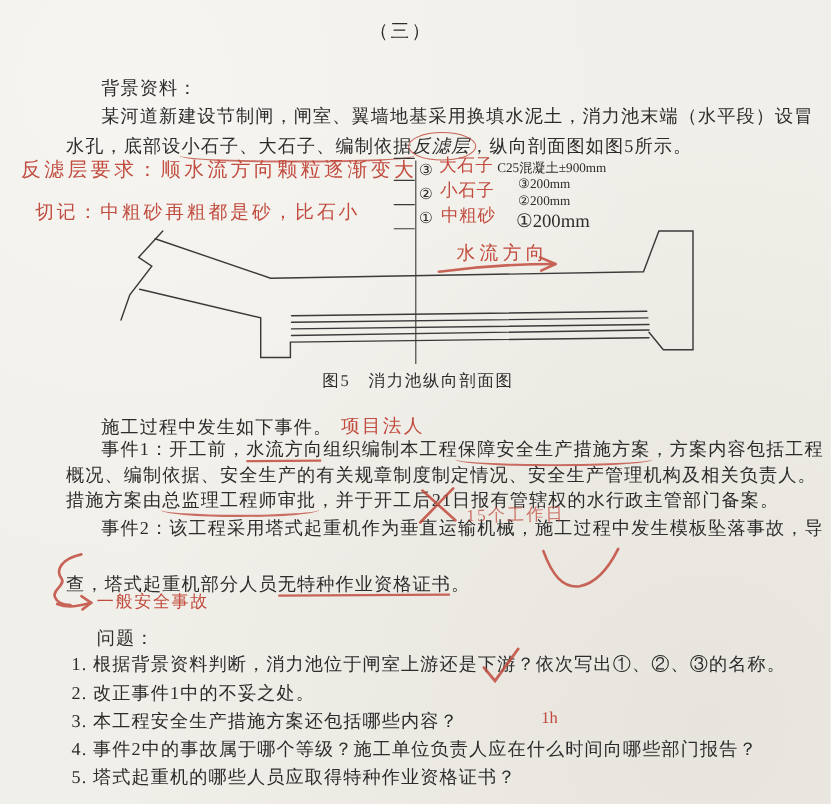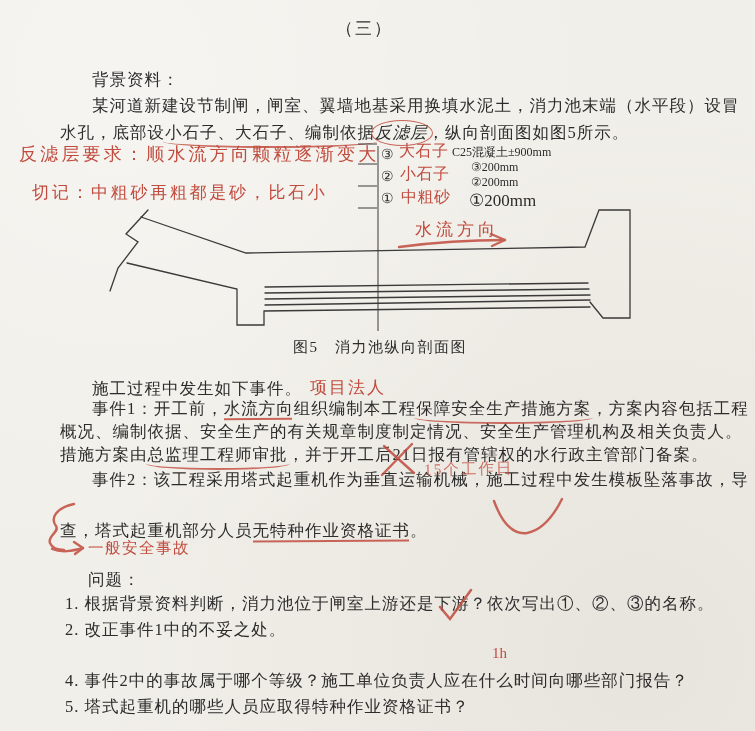--- a/index.html
+++ b/index.html
@@ -84,20 +84,21 @@
   <div class="line" style="left:60px;top:445px"><span>措施方案由</span><span class="ul-arc">总监理工程师审批</span><span>，并于开工后</span><span>21</span><span>日报有管辖权的水行政主管部门备案。</span></div>
   <div class="red" style="left:424px;top:459px;font-size:15.5px;letter-spacing:2px;opacity:.75;transform:rotate(-1deg)">15个工作日</div>
 
   <div class="line" style="left:92px;top:470px">事件2：该工程采用塔式起重机作为垂直运输机械，施工过程中发生模板坠落事故，导</div>
   <div class="line" style="left:60px;top:521px"><span>查，塔式起重机部分人员</span><span class="ul-line">无特种作业资格证书</span><span>。</span></div>
   <div class="red" style="left:88px;top:538px;font-size:15.5px;letter-spacing:1.5px">一般安全事故</div>
 
   <div class="line b" style="left:88px;top:570px">问题：</div>
   <div class="line" style="left:65px;top:594px"><span>1. 根据背景资料判断，消力池位于闸室上游还是</span><span>下游</span><span>？依次写出①、②、③的名称。</span></div>
   <div class="line" style="left:65px;top:620px">2. 改正事件1中的不妥之处。</div>
+  <div class="line" style="left:65px;top:646px">3. 本工程安全生产措施方案还包括哪些内容？</div>
   <div class="red" style="left:492px;top:643px;font-size:15px">1h</div>
   <div class="line" style="left:65px;top:671px">4. 事件2中的事故属于哪个等级？施工单位负责人应在什么时间向哪些部门报告？</div>
   <div class="line" style="left:65px;top:697px">5. 塔式起重机的哪些人员应取得特种作业资格证书？</div>
 
   <svg class="layer" width="755" height="731" viewBox="0 0 755 731">
     <g stroke="#3a3a3a" stroke-width="1.3" fill="none" stroke-linecap="round">
 
       <path d="M148,210 L126,234 L138,242 L118,268 L110,291"></path>
 
       <path d="M141,217 L246,253 L585,247 L599,210 L630,210 L630,318 L603,318 L590,302"></path>

